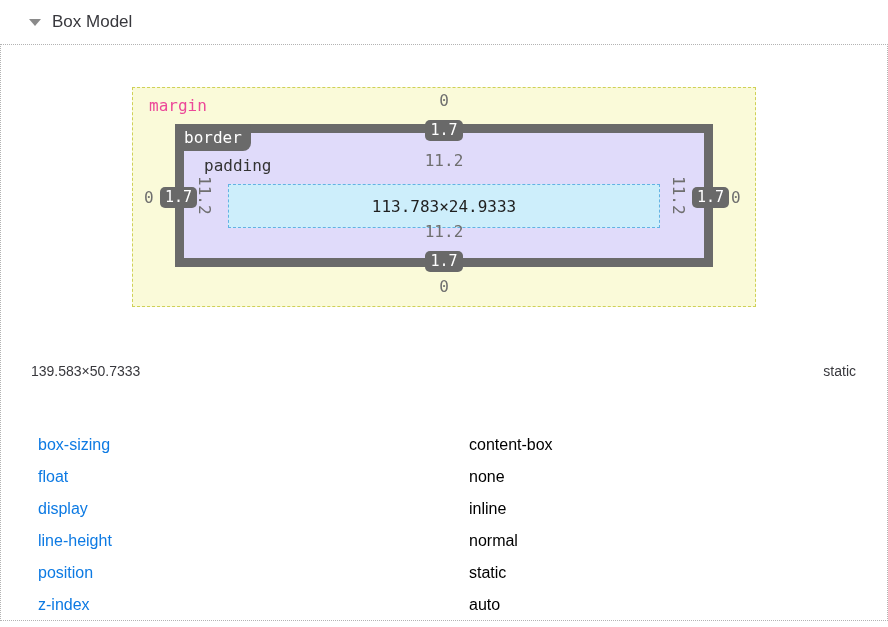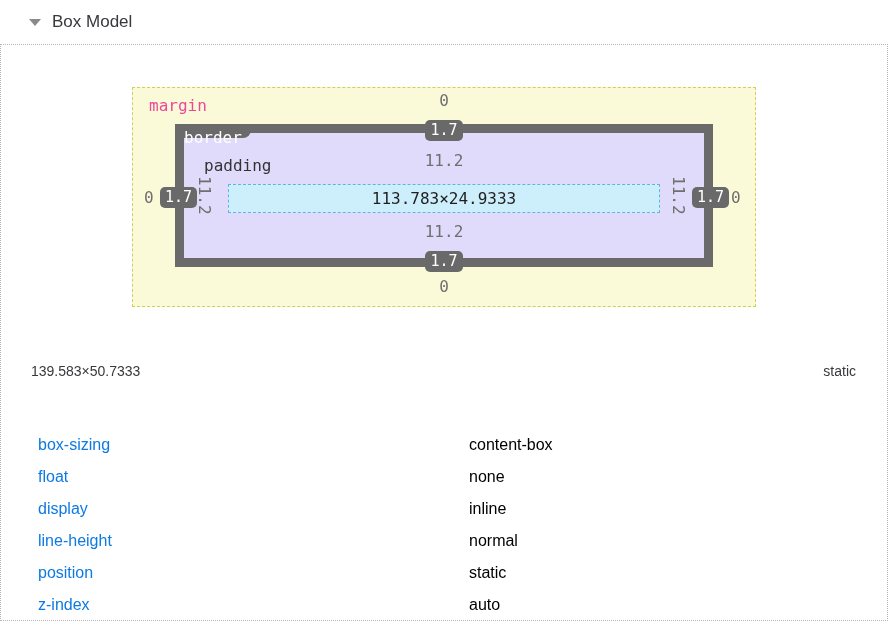--- a/index.html
+++ b/index.html
@@ -19,31 +19,31 @@
   
   .panel-body { position:absolute; top:44px; left:0; width:888px; height:577px;
                 border:1px dotted #b3b3b3; background:#fff; }
 
   
   .diagram { position:absolute; left:131px; top:42px; width:624px; height:220px;
              font-family:"DejaVu Sans Mono","Liberation Mono",monospace; font-size:16px; }
   .d-margin  { position:absolute; inset:0; background:#fafad9; border:1px dashed #cfd157; }
   .d-border  { position:absolute; left:43px; top:37px; width:538px; height:143px; background:#6a6a6a; }
   .d-padding { position:absolute; left:52px; top:46px; width:520px; height:125px; background:#e0dbfa; }
-  .d-content { position:absolute; left:96px; top:97px; width:432px; height:29px;
+  .d-content { position:absolute; left:96px; top:97px; width:432px; height:44px;
                background:#cdeefb; border:1px dashed #63b2e3; display:flex;
                align-items:center; justify-content:center; color:#1f1f1f; }
 
   .d-center { position:absolute; left:0; right:0; text-align:center; }
   .num { color:#6f6f6f; }
   .badge { display:inline-block; background:#696969; color:#fff; border-radius:5px;
            padding:0 5px; line-height:21px; font-size:15px; cursor:text; }
 
   .lbl-margin  { position:absolute; left:17px; top:9px;  color:#ec4899; }
-  .lbl-border  { position:absolute; left:43px; top:37px; height:14px; line-height:28px;
+  .lbl-border  { position:absolute; left:43px; top:37px; height:27px; line-height:28px;
                  padding:0 9px; background:#6a6a6a; color:#fff;
                  border-radius:0 4px 8px 2px; }
   .lbl-padding { position:absolute; left:72px; top:69px; color:#333; }
 
   .v-text { writing-mode:vertical-rl; }
 
   .pos-top-margin  { top:4px; }
   .pos-top-border  { top:33px; }
   .pos-top-pad     { top:64px; }
   .pos-bot-pad     { top:135px; }

